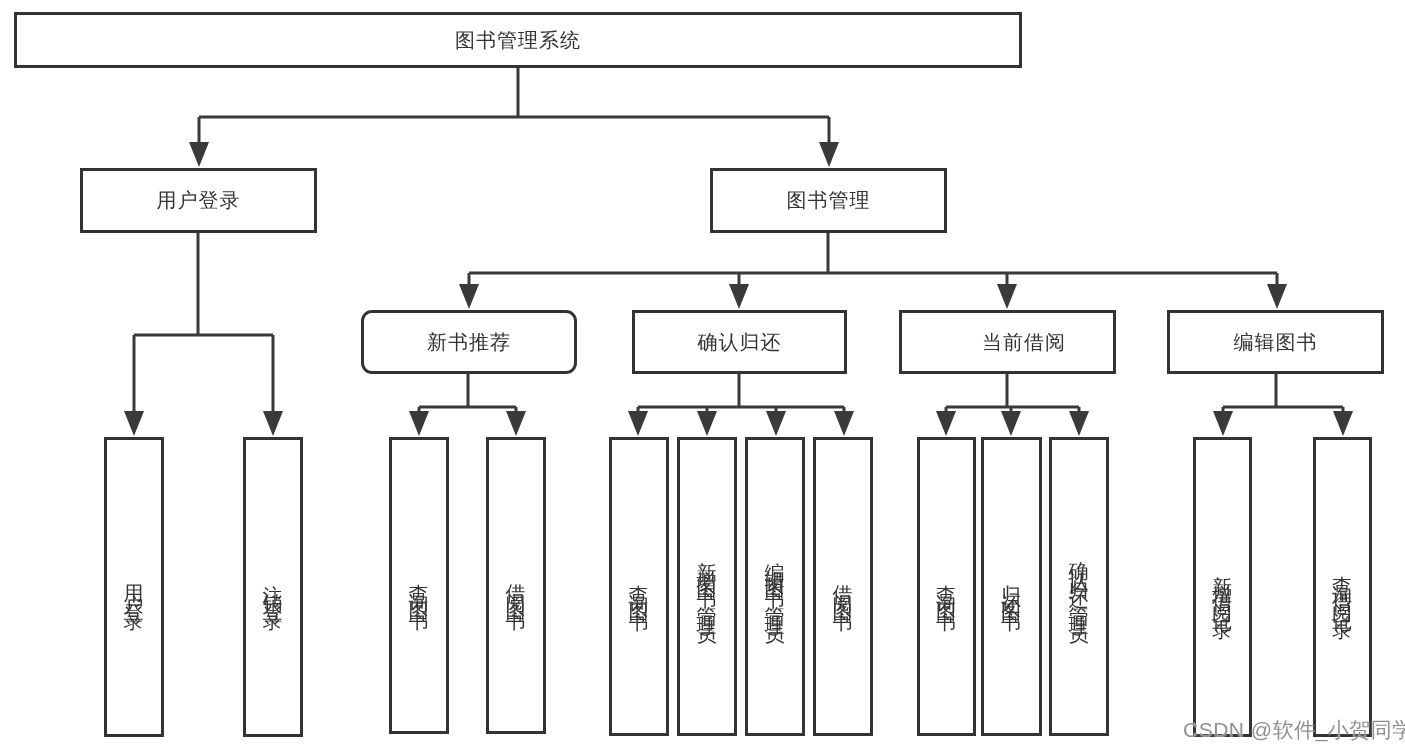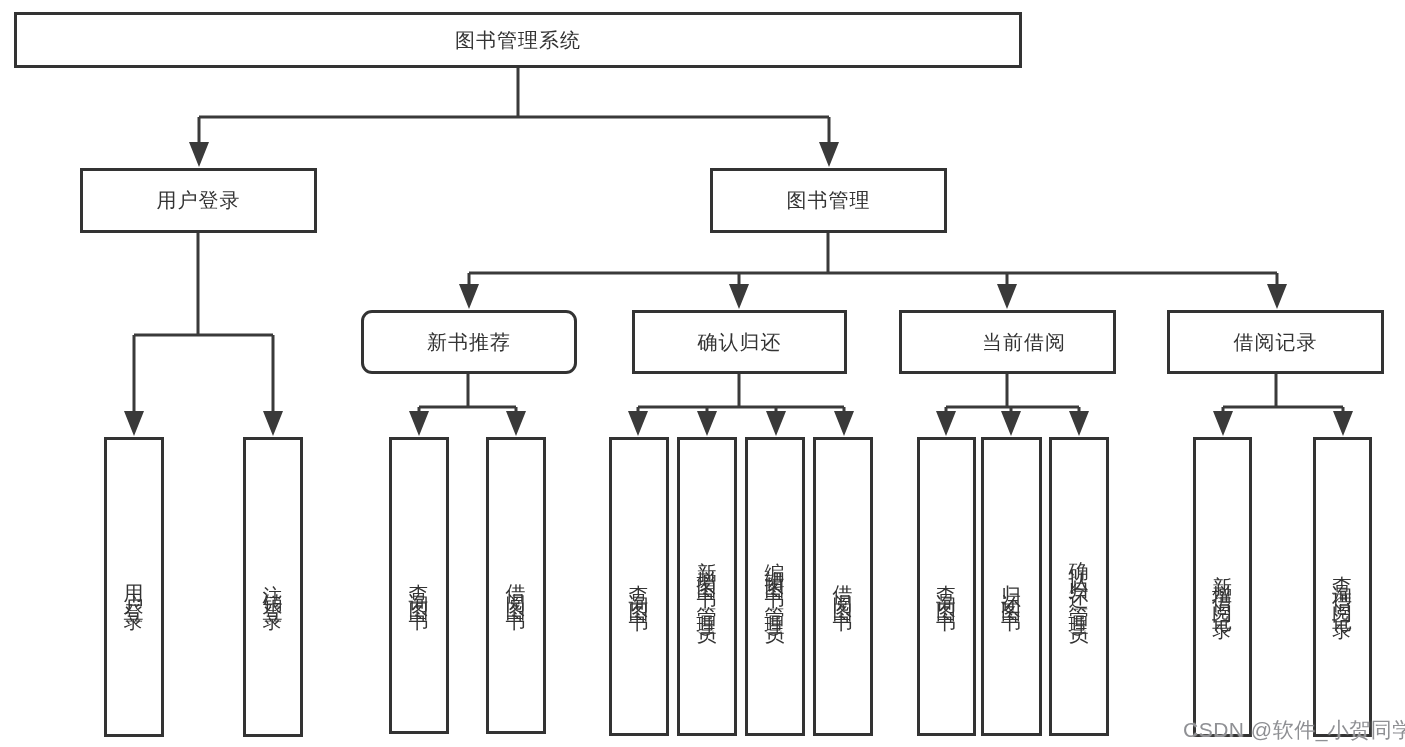--- a/index.html
+++ b/index.html
@@ -89,21 +89,21 @@
   <div class="node h-node" style="left:361px; top:310px; width:216px; height:64px;border-radius:11px;">
     <span>新书推荐</span>
   </div>
   <div class="node h-node" style="left:632px; top:310px; width:215px; height:64px;">
     <span>确认归还</span>
   </div>
   <div class="node h-node" style="left:899px; top:310px; width:217px; height:64px;padding-left:33px;">
     <span>当前借阅</span>
   </div>
   <div class="node h-node" style="left:1167px; top:310px; width:217px; height:64px;">
-    <span>借阅记录</span>
+    <span>编辑图书</span>
   </div>
 
   <div class="node v-node" style="left:104px; top:437px; width:60px; height:300px;">
     <span>用户登录</span>
   </div>
   <div class="node v-node" style="left:243px; top:437px; width:60px; height:300px;">
     <span>注销登录</span>
   </div>
 
   <div class="node v-node" style="left:389px; top:437px; width:60px; height:297px;">

